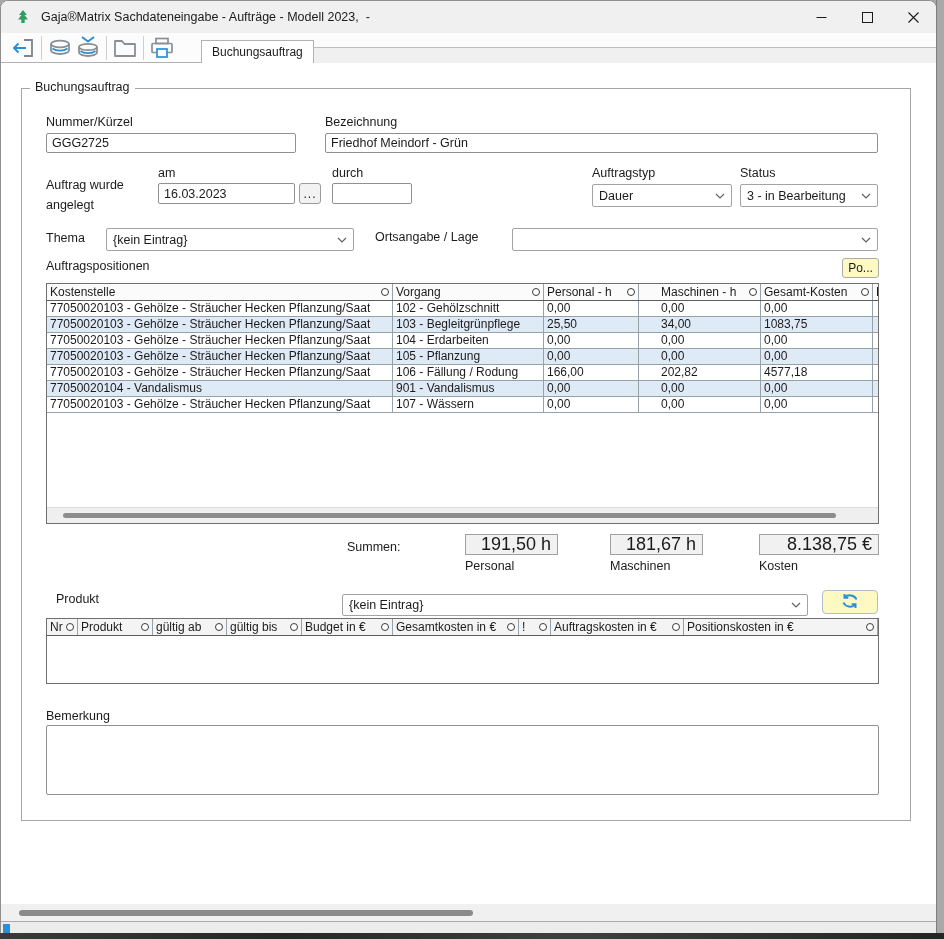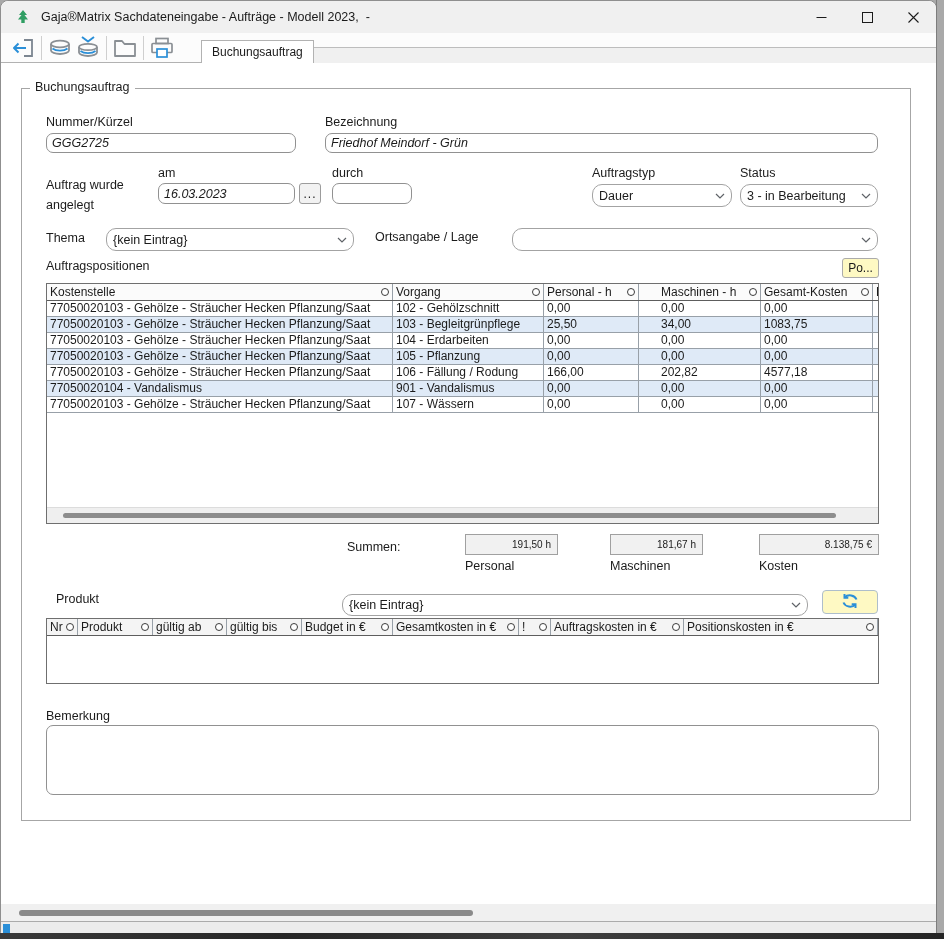--- a/index.html
+++ b/index.html
@@ -50,25 +50,25 @@
     position:absolute;left:20px;top:25px;width:890px;height:733px;
     border:1px solid #a6a6a6;box-sizing:border-box;
   }
   .groupbox-legend{
     position:absolute;left:8px;top:-9px;background:#ffffff;padding:0 5px;font-size:12.5px;
   }
   .lbl{position:absolute;font-size:12.5px;color:#1b1b1b;white-space:nowrap;}
   .tbox{
     position:absolute;border:1px solid #919191;background:#ffffff;box-sizing:border-box;
     font-family:"Liberation Sans","DejaVu Sans",sans-serif;font-size:12.5px;color:#1b1b1b;
-    padding:1px 5px;outline:none;border-radius:7px;font-style:italic;
+    padding:1px 5px;outline:none;border-radius:2px;
   }
   .combo{
     position:absolute;border:1px solid #a3a3a3;background:#ffffff;box-sizing:border-box;
-    border-radius:10px;display:flex;align-items:center;padding:0 6px;font-size:12.5px;
+    border-radius:2px;display:flex;align-items:center;padding:0 6px;font-size:12.5px;
   }
   .combo .combo-value{flex:1;white-space:nowrap;overflow:hidden;}
   .combo .chev{flex:0 0 auto;margin-left:4px;display:flex;}
   .btn{
     position:absolute;background:#fef9c3;border:1px solid #ababab;border-radius:3px;
     box-sizing:border-box;display:flex;align-items:center;justify-content:center;
     font-size:12px;color:#1b1b1b;
   }
   .btn-ellipsis{background:#f2f2f2;border-color:#9c9c9c;font-size:12px;letter-spacing:1px;}
   
@@ -105,21 +105,21 @@
   #prod-table th:nth-child(8){width:126px;}
   #prod-table th{background:#f4f4f4;}
   
   .hscroll{
     position:absolute;left:0;right:0;bottom:0;height:15px;background:#efefef;border-top:1px solid #dcdcdc;
   }
   .hscroll .thumb{position:absolute;top:5px;height:5px;background:#8d8d8d;border-radius:2.5px;}
   
   .sumbox{
     position:absolute;height:21px;background:#f1f1f1;border:1px solid #a0a0a0;box-sizing:border-box;
-    display:flex;align-items:center;justify-content:flex-end;padding:8px 6px;font-size:10px;
+    display:flex;align-items:center;justify-content:flex-end;padding:8px 6px;font-size:18px;
   }
   
   .bottom-scroll{position:absolute;left:0;right:0;top:903px;height:17px;background:#f0f0f0;}
   .bottom-scroll .thumb{position:absolute;left:18px;width:454px;top:6px;height:6px;background:#8a8a8a;border-radius:3px;}
   .status-strip{
     position:absolute;left:0;right:0;top:920px;height:13px;background:#ececec;border-top:1px solid #ababab;box-sizing:border-box;
   }
   .status-blue{position:absolute;left:2px;top:2px;width:7px;height:9px;background:var(--accent-blue,#2a8fd8);}
   .dark-strip{
     position:absolute;left:0;right:0;top:933px;height:6px;

